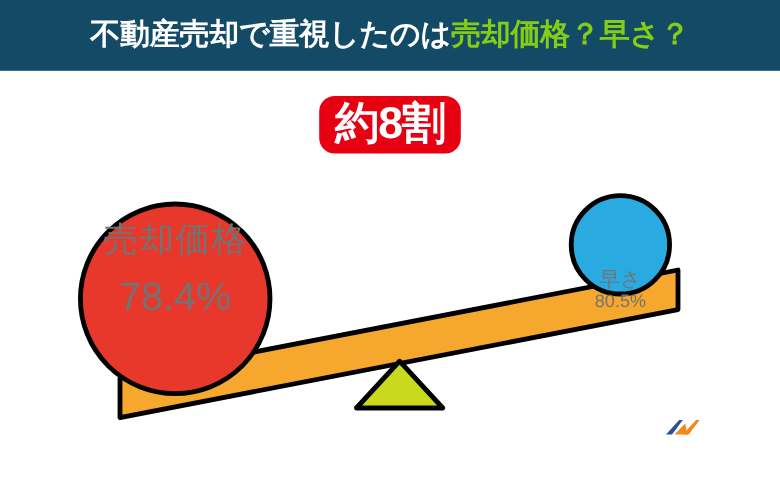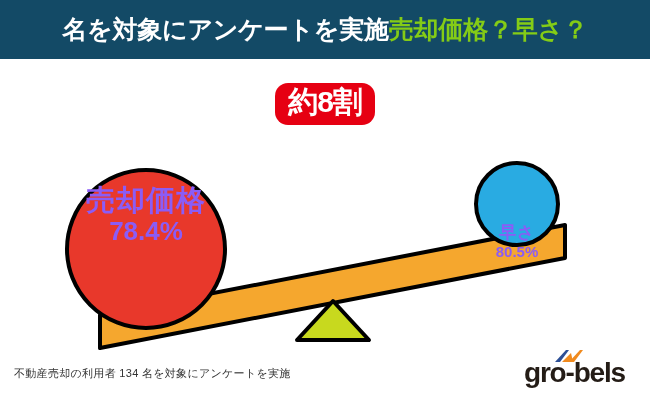--- a/index.html
+++ b/index.html
@@ -52,21 +52,21 @@
     top: 78px;
     width: 650px;
     height: 52px;
     display: flex;
     align-items: center;
     justify-content: center;
   }
   .badge-approx {
     background: #e60012;
     color: #ffffff;
-    font-size: 30px;
+    font-size: 37px;
     font-weight: bold;
     border-radius: 13px;
     padding: 3px 13px 6px 13px;
     line-height: 1.08;
     white-space: nowrap;
     letter-spacing: -1px;
   }
   .subtitle-text {
     margin-left: 13px;
     color: #111111;
@@ -87,32 +87,32 @@
   .stage svg {
     position: absolute;
     left: 0;
     top: 0;
   }
 
   
   .circle-label {
     position: absolute;
     text-align: center;
-    color: #8b5cf6;
-    font-weight: bold;
+    color: #737373;
+    font-weight: normal;
     line-height: 1.1;
     pointer-events: none;
   }
   .lbl-price {
     left: 65px;
     top: 45px;
     width: 162px;
   }
   .lbl-price .name { font-size: 29px; letter-spacing: 1px; }
-  .lbl-price .pct  { font-size: 26px; margin-top: 0; }
+  .lbl-price .pct  { font-size: 33px; margin-top: 12px; }
 
   .lbl-speed {
     left: 474px;
     top: 38px;
     width: 86px;
   }
   .lbl-speed .name { font-size: 17px; letter-spacing: 0.5px; margin-top: 46px; }
   .lbl-speed .pct  { font-size: 15px; margin-top: 1px; }
 
   
@@ -154,21 +154,21 @@
     white-space: nowrap;
   }
 </style>
 </head>
 <body>
 
 <div id="infographic">
 
   <div class="header-bar">
     <div class="header-title">
-      <span class="t-white">名を対象にアンケートを実施</span><span class="t-gold">売却価格？早さ？</span>
+      <span class="t-white">不動産売却で重視したのは</span><span class="t-gold">売却価格？早さ？</span>
     </div>
   </div>
 
   <div class="subtitle-row">
     <span class="badge-approx">約8割</span>
   </div>
 
   <div class="stage">
 
     <svg width="650" height="210" viewBox="0 0 650 210">
@@ -186,24 +186,22 @@
       <div class="name">売却価格</div>
       <div class="pct">78.4%</div>
     </div>
 
     <div class="circle-label lbl-speed">
       <div class="name">早さ</div>
       <div class="pct">80.5%</div>
     </div>
   </div>
 
-  <div class="footnote">不動産売却の利用者 134 名を対象にアンケートを実施</div>
 
   <div class="logo">
     <svg class="logo-mark" viewBox="0 0 34 14">
       <polygon points="1,13 12,1 15,1 6,13" fill="#2c4f96"></polygon>
       <polygon points="15,13 26,1 29,1 20,13" fill="#f08a1e"></polygon>
       <polygon points="8,13 17,4 19,13" fill="#f08a1e"></polygon>
     </svg>
-    <div class="logo-text">gro-bels</div>
   </div>
 
 </div>
 
 </body></html>

